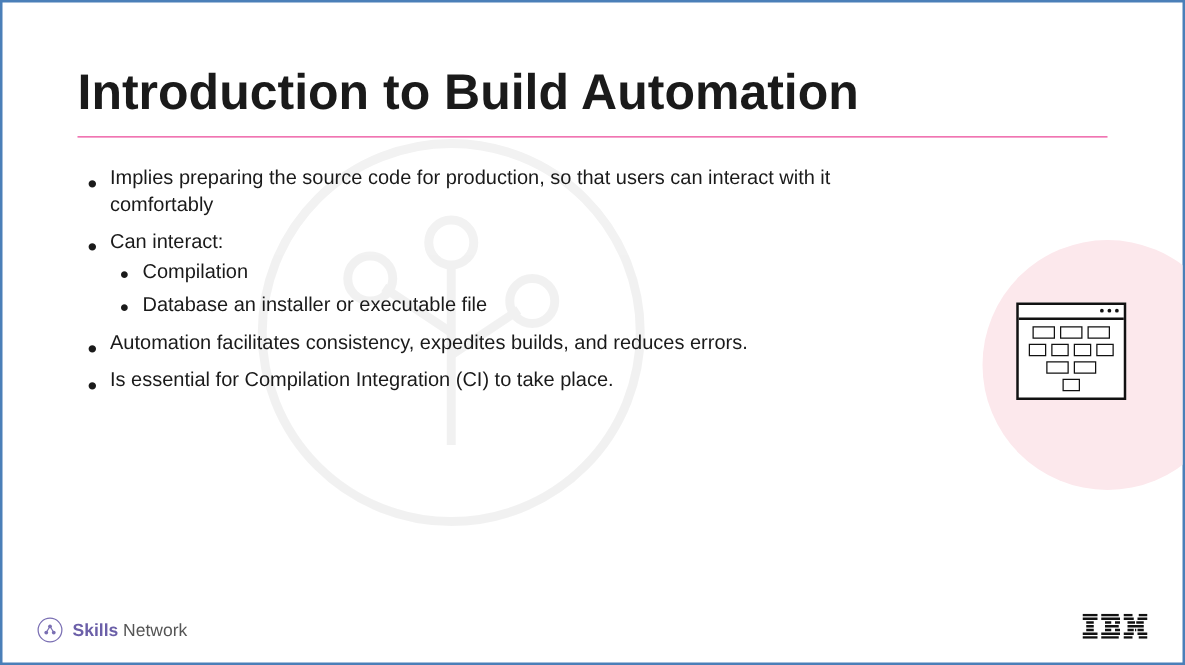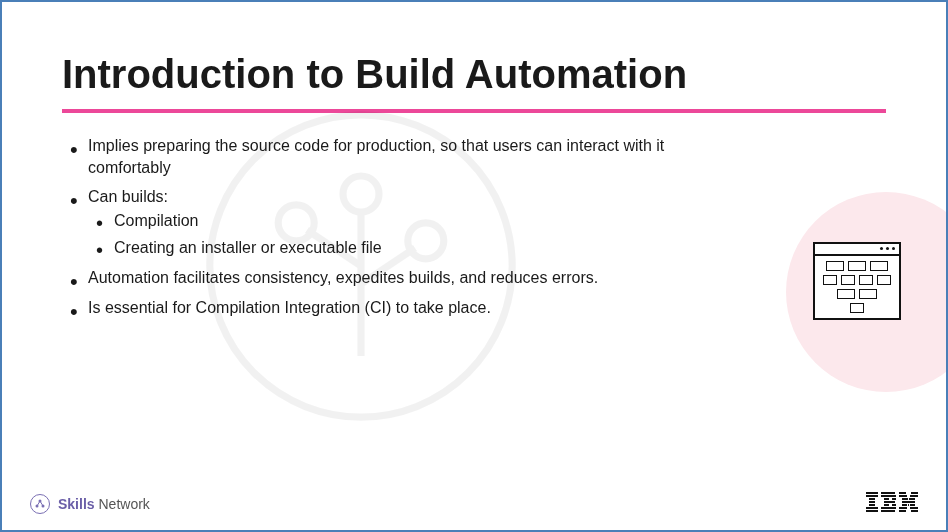--- a/index.html
+++ b/index.html
@@ -28,21 +28,21 @@
       left: 38%;
       transform: translate(-50%, -50%);
       opacity: 0.05;
       pointer-events: none;
     }
     .title {
       font-size: 40px;
       font-weight: 700;
       color: #1a1a1a;
       padding-bottom: 12px;
-      border-bottom: 4px solid #ec4899;
+      border-bottom: 1px solid #ec4899;
       margin-bottom: 22px;
     }
     .content {
       display: flex;
       gap: 30px;
     }
     .text-col {
       flex: 1;
       max-width: 620px;
     }
@@ -188,24 +188,24 @@
     <circle cx="68" cy="43" r="5" fill="none" stroke="#000" stroke-width="2"></circle>
   </svg>
 
   <h1 class="title">Introduction to Build Automation</h1>
 
   <div class="content">
     <div class="text-col">
       <ul class="bullets">
         <li>Implies preparing the source code for production, so that users can interact with it comfortably</li>
         <li>
-          <span>Can builds:</span>
+          <span>Can interact:</span>
           <ul class="sub">
             <li>Compilation</li>
-            <li>Creating an installer or executable file</li>
+            <li>Database an installer or executable file</li>
           </ul>
         </li>
         <li>Automation facilitates consistency, expedites builds, and reduces errors.</li>
         <li>Is essential for Compilation Integration (CI) to take place.</li>
       </ul>
     </div>
   </div>
 
   <div class="illus-wrap">
     <div class="pink-circle"></div>

